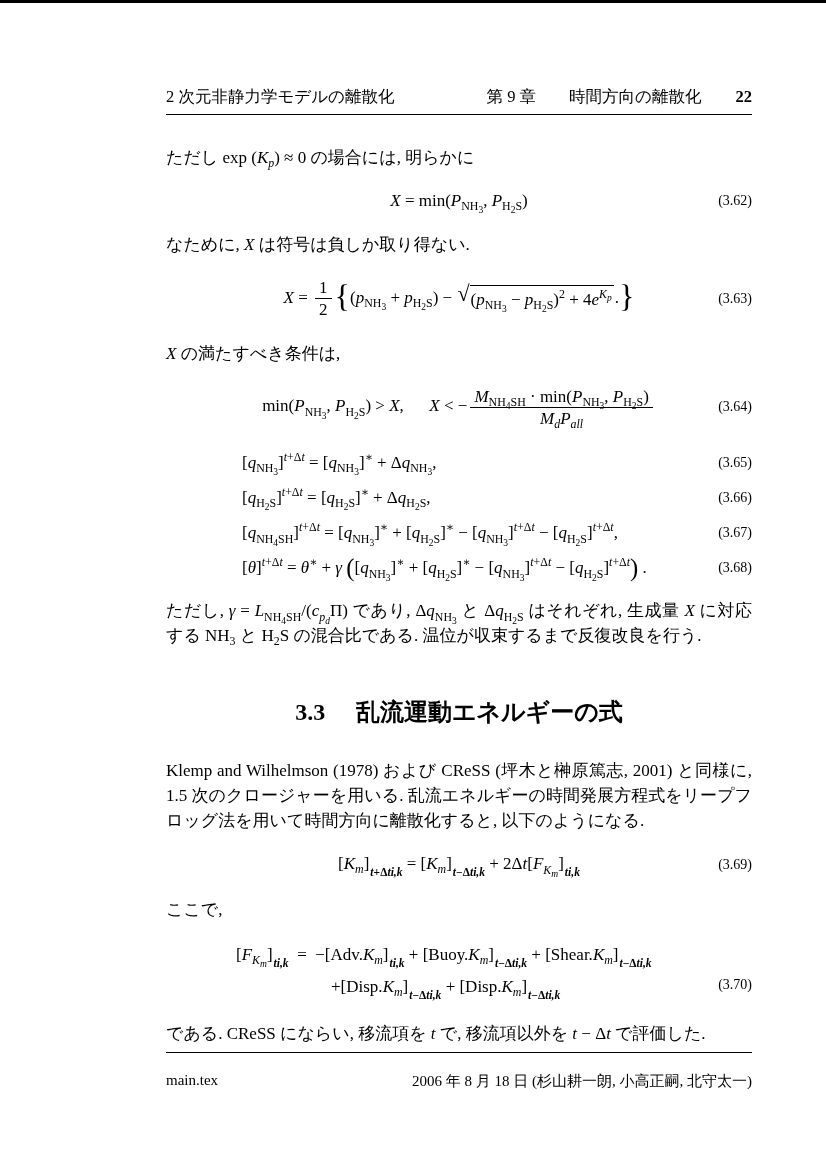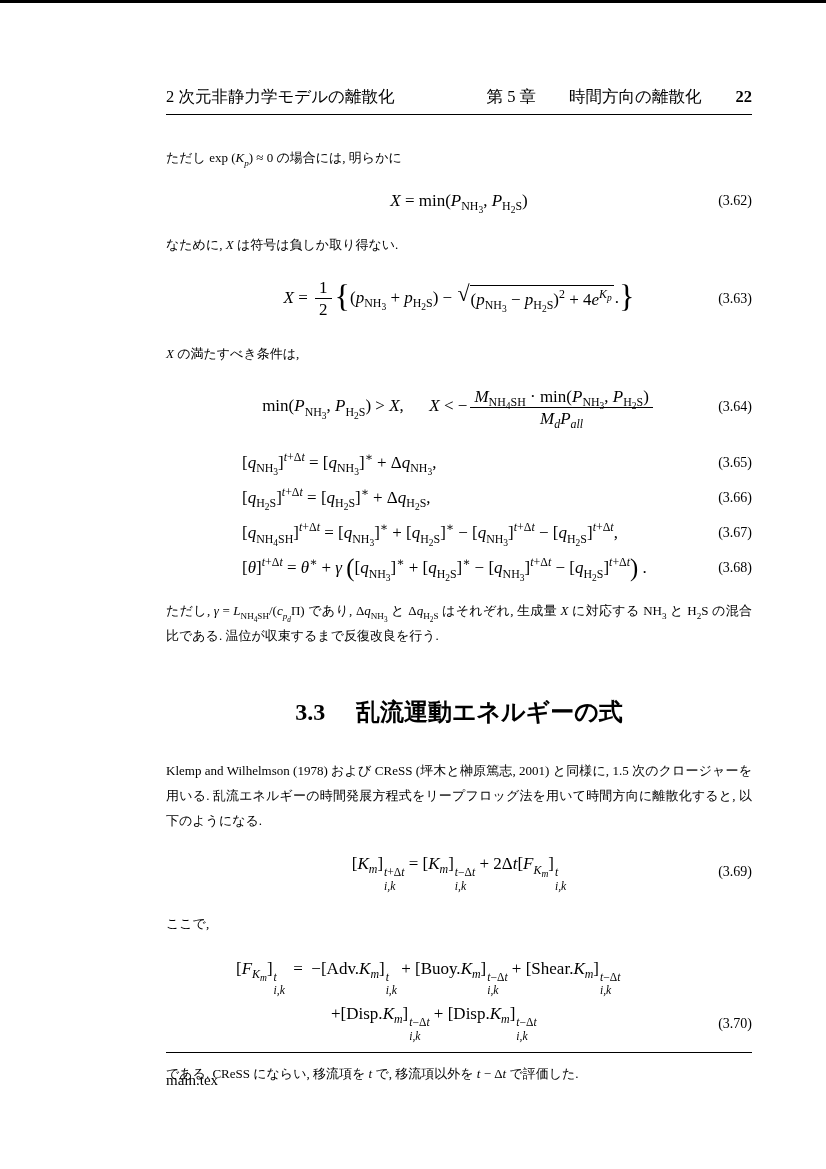--- a/index.html
+++ b/index.html
@@ -10,21 +10,21 @@
   }
   .topbar{position:absolute;top:0;left:0;width:826px;height:3px;background:#000;}
   .sheet{position:absolute;top:0;left:0;width:826px;height:1169px;
          padding:86px 120px 0 120px;box-sizing:border-box;margin-left:46px;}
   
   .pheader{display:flex;align-items:baseline;font-size:16.5px;
            padding-bottom:6px;border-bottom:1.6px solid #000;}
   .pheader .spacer{flex:1;}
   .pheader .hpage{font-weight:bold;margin-left:34px;font-family:Liberation Serif, serif;}
   
-  p.body-text{font-size:13px;line-height:25px;margin:16px 0;text-align:justify;}
+  p.body-text{font-size:17px;line-height:25px;margin:16px 0;text-align:justify;}
   p.body-text.first{margin-top:30px;}
   p.body-text.loose{margin-top:20px;}
   
   .eq{position:relative;font-size:17px;line-height:1.65;margin:17px 0;text-align:center;}
   .eq .eq-num{position:absolute;right:0;top:50%;transform:translateY(-50%);font-size:14px;}
   .eq.tall{margin:20px 0;}
   .eq.left{text-align:left;padding-left:76px;margin:7px 0;}
   .eq.grp-first{margin-top:16px;}
   .eq.grp-last{margin-bottom:16px;}
   .eq70 .eq-line{text-align:left;padding-left:70px;line-height:1.9;}
@@ -35,22 +35,22 @@
   .mi{font-style:italic;}
   .formula sub,.formula sup,.eq-line sub,.eq-line sup,p sub,p sup{font-size:70%;line-height:0;}
   .formula sub sub,.formula sup sub,.eq-line sub sub,p sub sub{font-size:80%;}
   .frac{display:inline-flex;flex-direction:column;text-align:center;vertical-align:middle;
         margin:0 3px;line-height:1.25;}
   .fnum{display:block;padding:0 4px;}
   .fden{display:block;border-top:1.2px solid #000;padding:0 4px;}
   .sqrt{display:inline-flex;align-items:flex-start;margin:0 1px;}
   .rad{font-size:1.3em;line-height:1;transform:translateY(-0.08em);}
   .radicand{border-top:1.2px solid #000;padding:0 2px 0 1px;}
-  .stack{display:inline-flex;flex-direction:column;align-items:flex-start;
-         font-size:68%;line-height:1.18;vertical-align:-0.62em;margin-left:1px;}
+  .stack{display:inline-flex;align-items:center;
+         font-size:68%;line-height:1.18;vertical-align:-0.62em;margin-left:1px;font-weight:bold;}
   .srow{display:block;white-space:nowrap;}
   .big{vertical-align:-0.12em;line-height:0;}
   
   h2.section{font-size:24px;font-weight:bold;margin:48px 0 30px 0;
              font-family:"Liberation Sans","DejaVu Sans",sans-serif;text-align:center;}
   h2.section .sec-num{margin-right:24px;font-family:"Liberation Serif","DejaVu Serif",serif;}
   
   .pfooter{position:absolute;left:120px;right:120px;top:1052px;
            border-top:1.4px solid #000;padding-top:19px;display:flex;
            justify-content:space-between;font-size:15px;}
@@ -58,21 +58,21 @@
 </head>
 <body>
 
 <div class="topbar"></div>
 
 <div class="sheet">
 
   <div class="pheader">
     <span>2 次元非静力学モデルの離散化</span>
     <span class="spacer"></span>
-    <span>第 5 章　　時間方向の離散化</span>
+    <span>第 9 章　　時間方向の離散化</span>
     <span class="hpage">22</span>
   </div>
 
   <p class="body-text first"><span>ただし exp (</span><span class="mi">K</span><sub><span class="mi">p</span></sub><span>) ≈ 0 の場合には, 明らかに</span></p>
 
   <div class="eq">
     <span class="formula"><span class="mi">X</span><span> = min(</span><span class="mi">P</span><sub><span>NH</span><sub><span>3</span></sub></sub><span>, </span><span class="mi">P</span><sub><span>H</span><sub><span>2</span></sub><span>S</span></sub><span>)</span></span>
     <span class="eq-num">(3.62)</span>
   </div>
 
@@ -164,15 +164,16 @@
           <span class="srow"><span class="mi">t</span><span>−Δ</span><span class="mi">t</span></span>
           <span class="srow"><span class="mi">i,k</span></span>
         </span></div>
     <span class="eq-num">(3.70)</span>
   </div>
 
   <p class="body-text"><span>である. CReSS にならい, 移流項を </span><span class="mi">t</span><span> で, 移流項以外を </span><span class="mi">t</span><span> − Δ</span><span class="mi">t</span><span> で評価した.</span></p>
 
   <div class="pfooter">
     <span>main.tex</span>
+    <span>2006 年 8 月 18 日 (杉山耕一朗, 小高正嗣, 北守太一)</span>
   </div>
 
 </div>
 
 </body></html>

